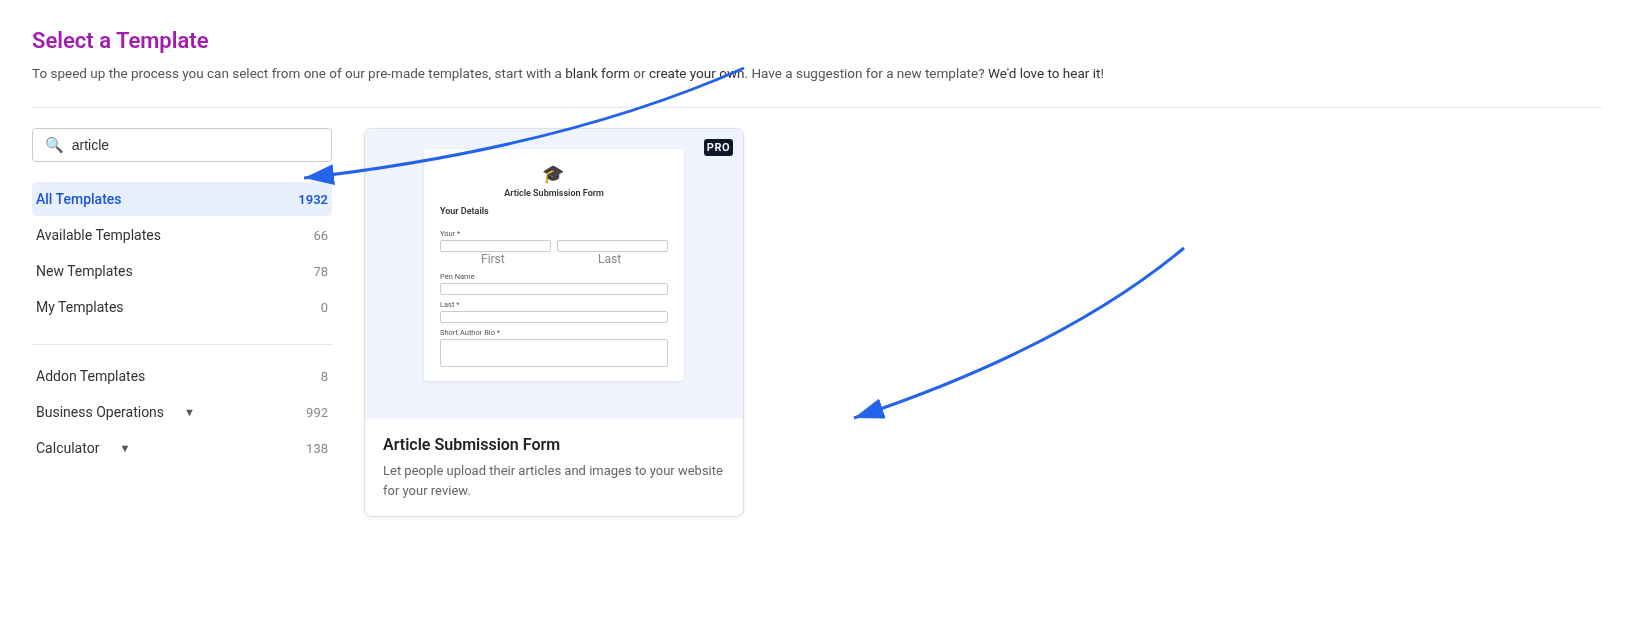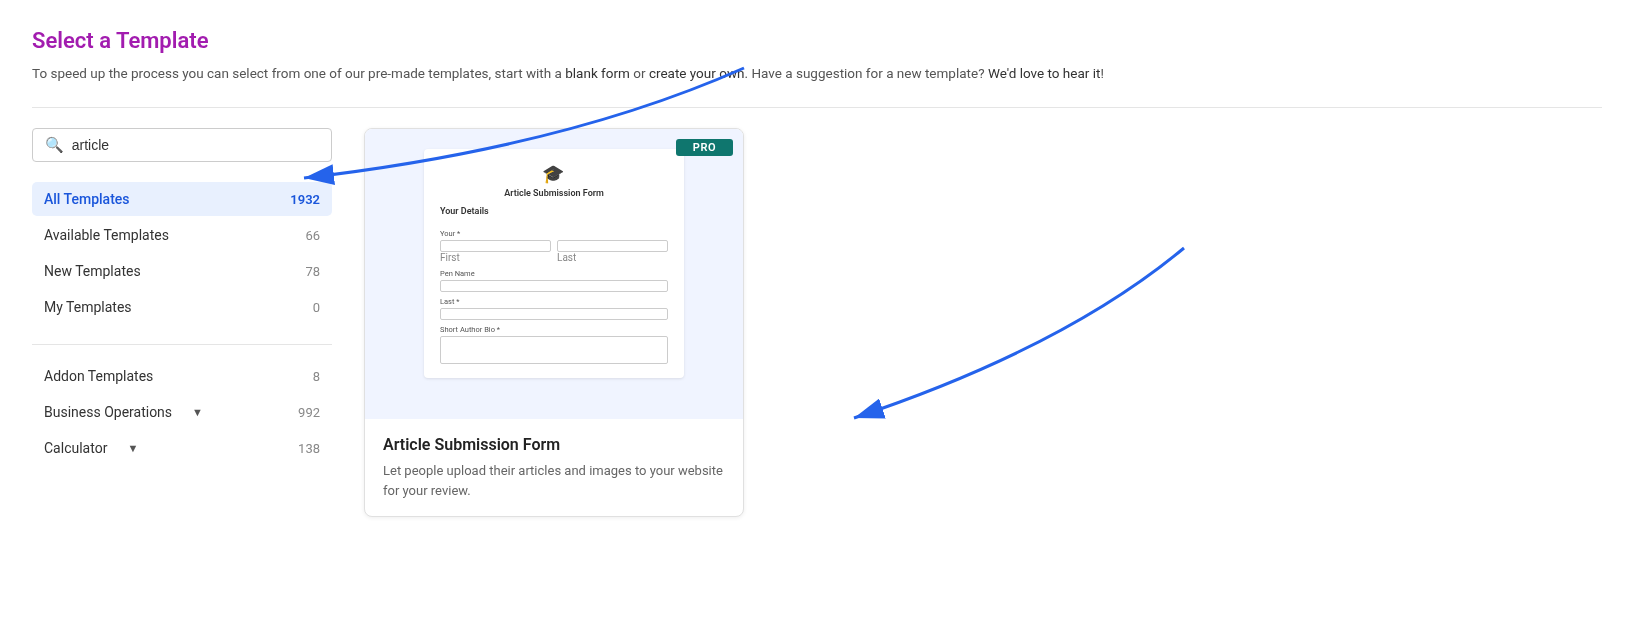--- a/index.html
+++ b/index.html
@@ -66,21 +66,21 @@
       font-size: 15px;
     }
     .nav-list {
       list-style: none;
       margin-bottom: 20px;
     }
     .nav-item {
       display: flex;
       align-items: center;
       justify-content: space-between;
-      padding: 9px 12px;
+      padding: 9px 4px;
       border-radius: 5px;
       cursor: pointer;
       margin-bottom: 2px;
     }
     .nav-item.active {
       background: #e8f0fe;
     }
     .nav-item-label {
       font-size: 14px;
       color: #333;
@@ -130,25 +130,25 @@
       padding: 20px 20px 10px;
       height: 290px;
       display: flex;
       align-items: flex-start;
       justify-content: center;
     }
     .pro-badge {
       position: absolute;
       top: 10px;
       right: 10px;
-      background: #0f766e;
+      background: #0f172a;
       color: #fff;
       font-size: 11px;
       font-weight: 600;
-      padding: 2px 17px;
+      padding: 2px 3px;
       border-radius: 3px;
       letter-spacing: 0.5px;
     }
     .form-preview-inner {
       background: #fff;
       border-radius: 4px;
       padding: 14px 16px;
       width: 260px;
       box-shadow: 0 1px 3px rgba(0,0,0,0.1);
       font-size: 9px;
@@ -196,22 +196,23 @@
       width: 100%;
       margin-bottom: 5px;
     }
     .form-preview-textarea {
       border: 1px solid #ccc;
       height: 28px;
       border-radius: 2px;
       width: 100%;
     }
     .form-sub-label {
-      font-size: 10px;
+      font-size: 12px;
       color: #888;
+      margin-left: 41px;
     }
     .form-sub-col {
       flex: 1;
     }
     .template-info {
       padding: 16px 18px;
     }
     .template-name {
       font-size: 16px;
       font-weight: 600;

